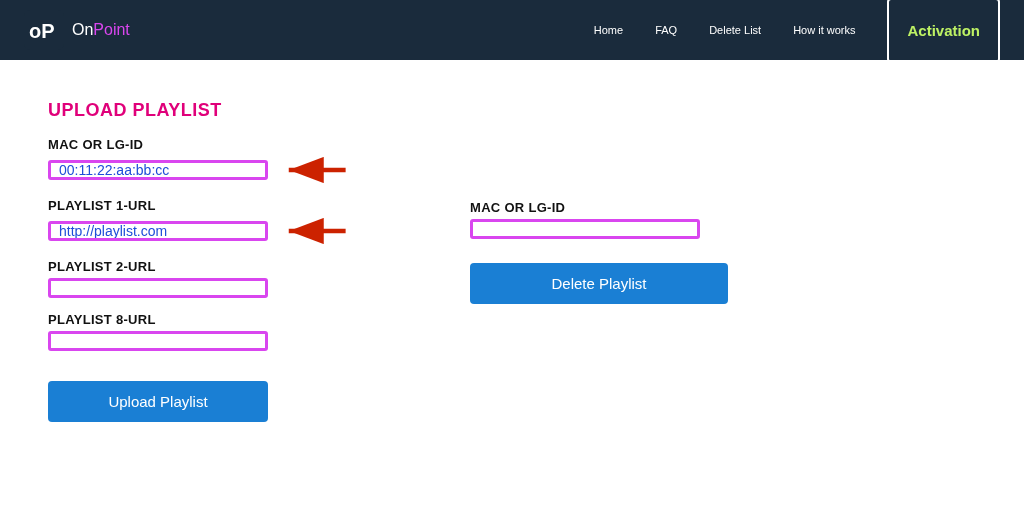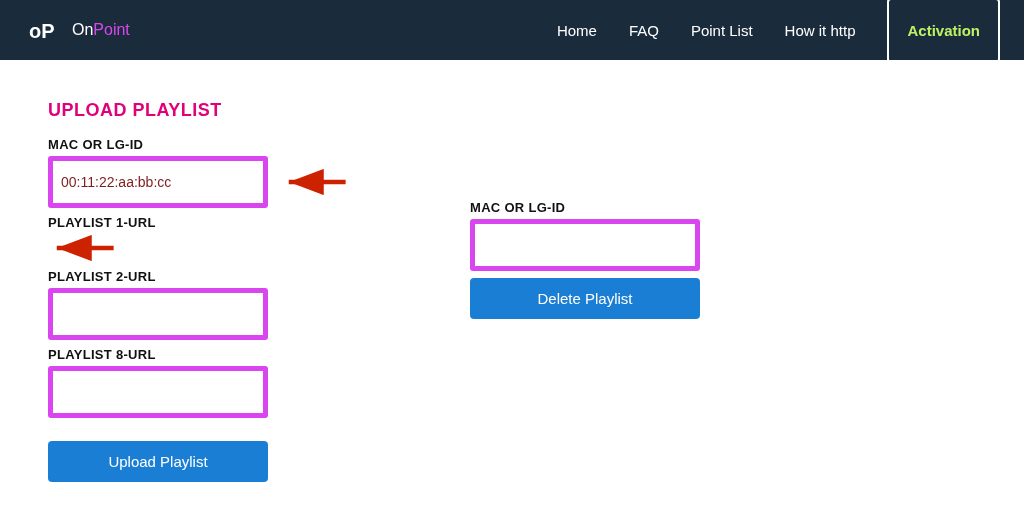--- a/index.html
+++ b/index.html
@@ -26,21 +26,21 @@
     .brand-on { color: #fff; }
     .brand-point { color: #d946ef; }
     .navbar-links {
       display: flex;
       align-items: center;
       gap: 32px;
     }
     .nav-link {
       color: #fff;
       text-decoration: none;
-      font-size: 15px;
+      font-size: 11px;
       cursor: pointer;
     }
     .btn-activation {
       color: #bef264;
       border: 2px solid #fff;
       background: transparent;
       padding: 22px 18px;
       font-size: 15px;
       border-radius: 4px;
       cursor: pointer;
@@ -59,44 +59,44 @@
     .left-form { flex: 0 0 auto; }
     .section-title {
       color: #e0007a;
       font-size: 18px;
       font-weight: bold;
       letter-spacing: 0.5px;
       margin-bottom: 16px;
       text-transform: uppercase;
     }
     .field-group {
-      margin-bottom: 7px;
+      margin-bottom: 14px;
     }
     .field-label {
       font-size: 13px;
       font-weight: bold;
       color: #111;
       margin-bottom: 4px;
       display: block;
       letter-spacing: 0.3px;
     }
     .field-row {
       display: flex;
       align-items: center;
       gap: 12px;
       position: relative;
     }
     .text-input {
       width: 220px;
-      height: 52px;
-      border: 5px solid #d946ef;
+      height: 20px;
+      border: 3px solid #d946ef;
       border-radius: 3px;
       padding: 0 8px;
       font-size: 14px;
-      color: #7f1d1d;
+      color: #1d4ed8;
     }
 
     
     .arrow-indicator {
       display: flex;
       align-items: center;
     }
     .arrow-svg {
       width: 70px;
       height: 28px;
@@ -115,26 +115,27 @@
       cursor: pointer;
       font-weight: 500;
     }
 
     
     .right-form {
       flex: 0 0 auto;
       margin-top: 100px;
     }
     .btn-delete {
+      margin-top: 10px;
       background: #1a7fd4;
       color: #fff;
       border: none;
       border-radius: 4px;
       padding: 12px 0;
-      width: 230px;
+      width: 258px;
       font-size: 15px;
       cursor: pointer;
       font-weight: 500;
     }
     .right-form .text-input {
       width: 230px;
     }
   </style>
 </head>
 <body>
@@ -145,22 +146,22 @@
       <rect width="40" height="40" rx="6" fill="#1a2b3c"></rect>
       <text x="5" y="28" font-size="20" font-weight="bold" fill="white" font-family="Arial">oP</text>
     </svg>
     <span>
       <span class="brand-on">On</span><span class="brand-point">Point</span>
     </span>
   </div>
   <div class="navbar-links">
     <a class="nav-link">Home</a>
     <a class="nav-link">FAQ</a>
-    <a class="nav-link">Point List</a>
-    <a class="nav-link">How it http</a>
+    <a class="nav-link">Delete List</a>
+    <a class="nav-link">How it works</a>
     <button class="btn-activation">Activation</button>
   </div>
 </nav>
 
 <div class="main-content">
 
   <div class="left-form">
     <div class="section-title">UPLOAD PLAYLIST</div>
 
     
@@ -178,20 +179,21 @@
             <line x1="75" y1="15" x2="10" y2="15" stroke="#cc2200" stroke-width="5" marker-end="url(#arrowhead1)"></line>
           </svg>
         </span>
       </div>
     </div>
 
     
     <div class="field-group">
       <label class="field-label">PLAYLIST 1-URL</label>
       <div class="field-row">
+        <input class="text-input" type="text" value="http://playlist.com" style="">
         <span class="arrow-indicator">
           <svg class="arrow-svg" viewBox="0 0 80 30">
             <defs>
               <marker id="arrowhead2" markerWidth="8" markerHeight="6" refX="8" refY="3" orient="auto">
                 <polygon points="0 0, 8 3, 0 6" fill="#cc2200"></polygon>
               </marker>
             </defs>
             <line x1="75" y1="15" x2="10" y2="15" stroke="#cc2200" stroke-width="5" marker-end="url(#arrowhead2)"></line>
           </svg>
         </span>

